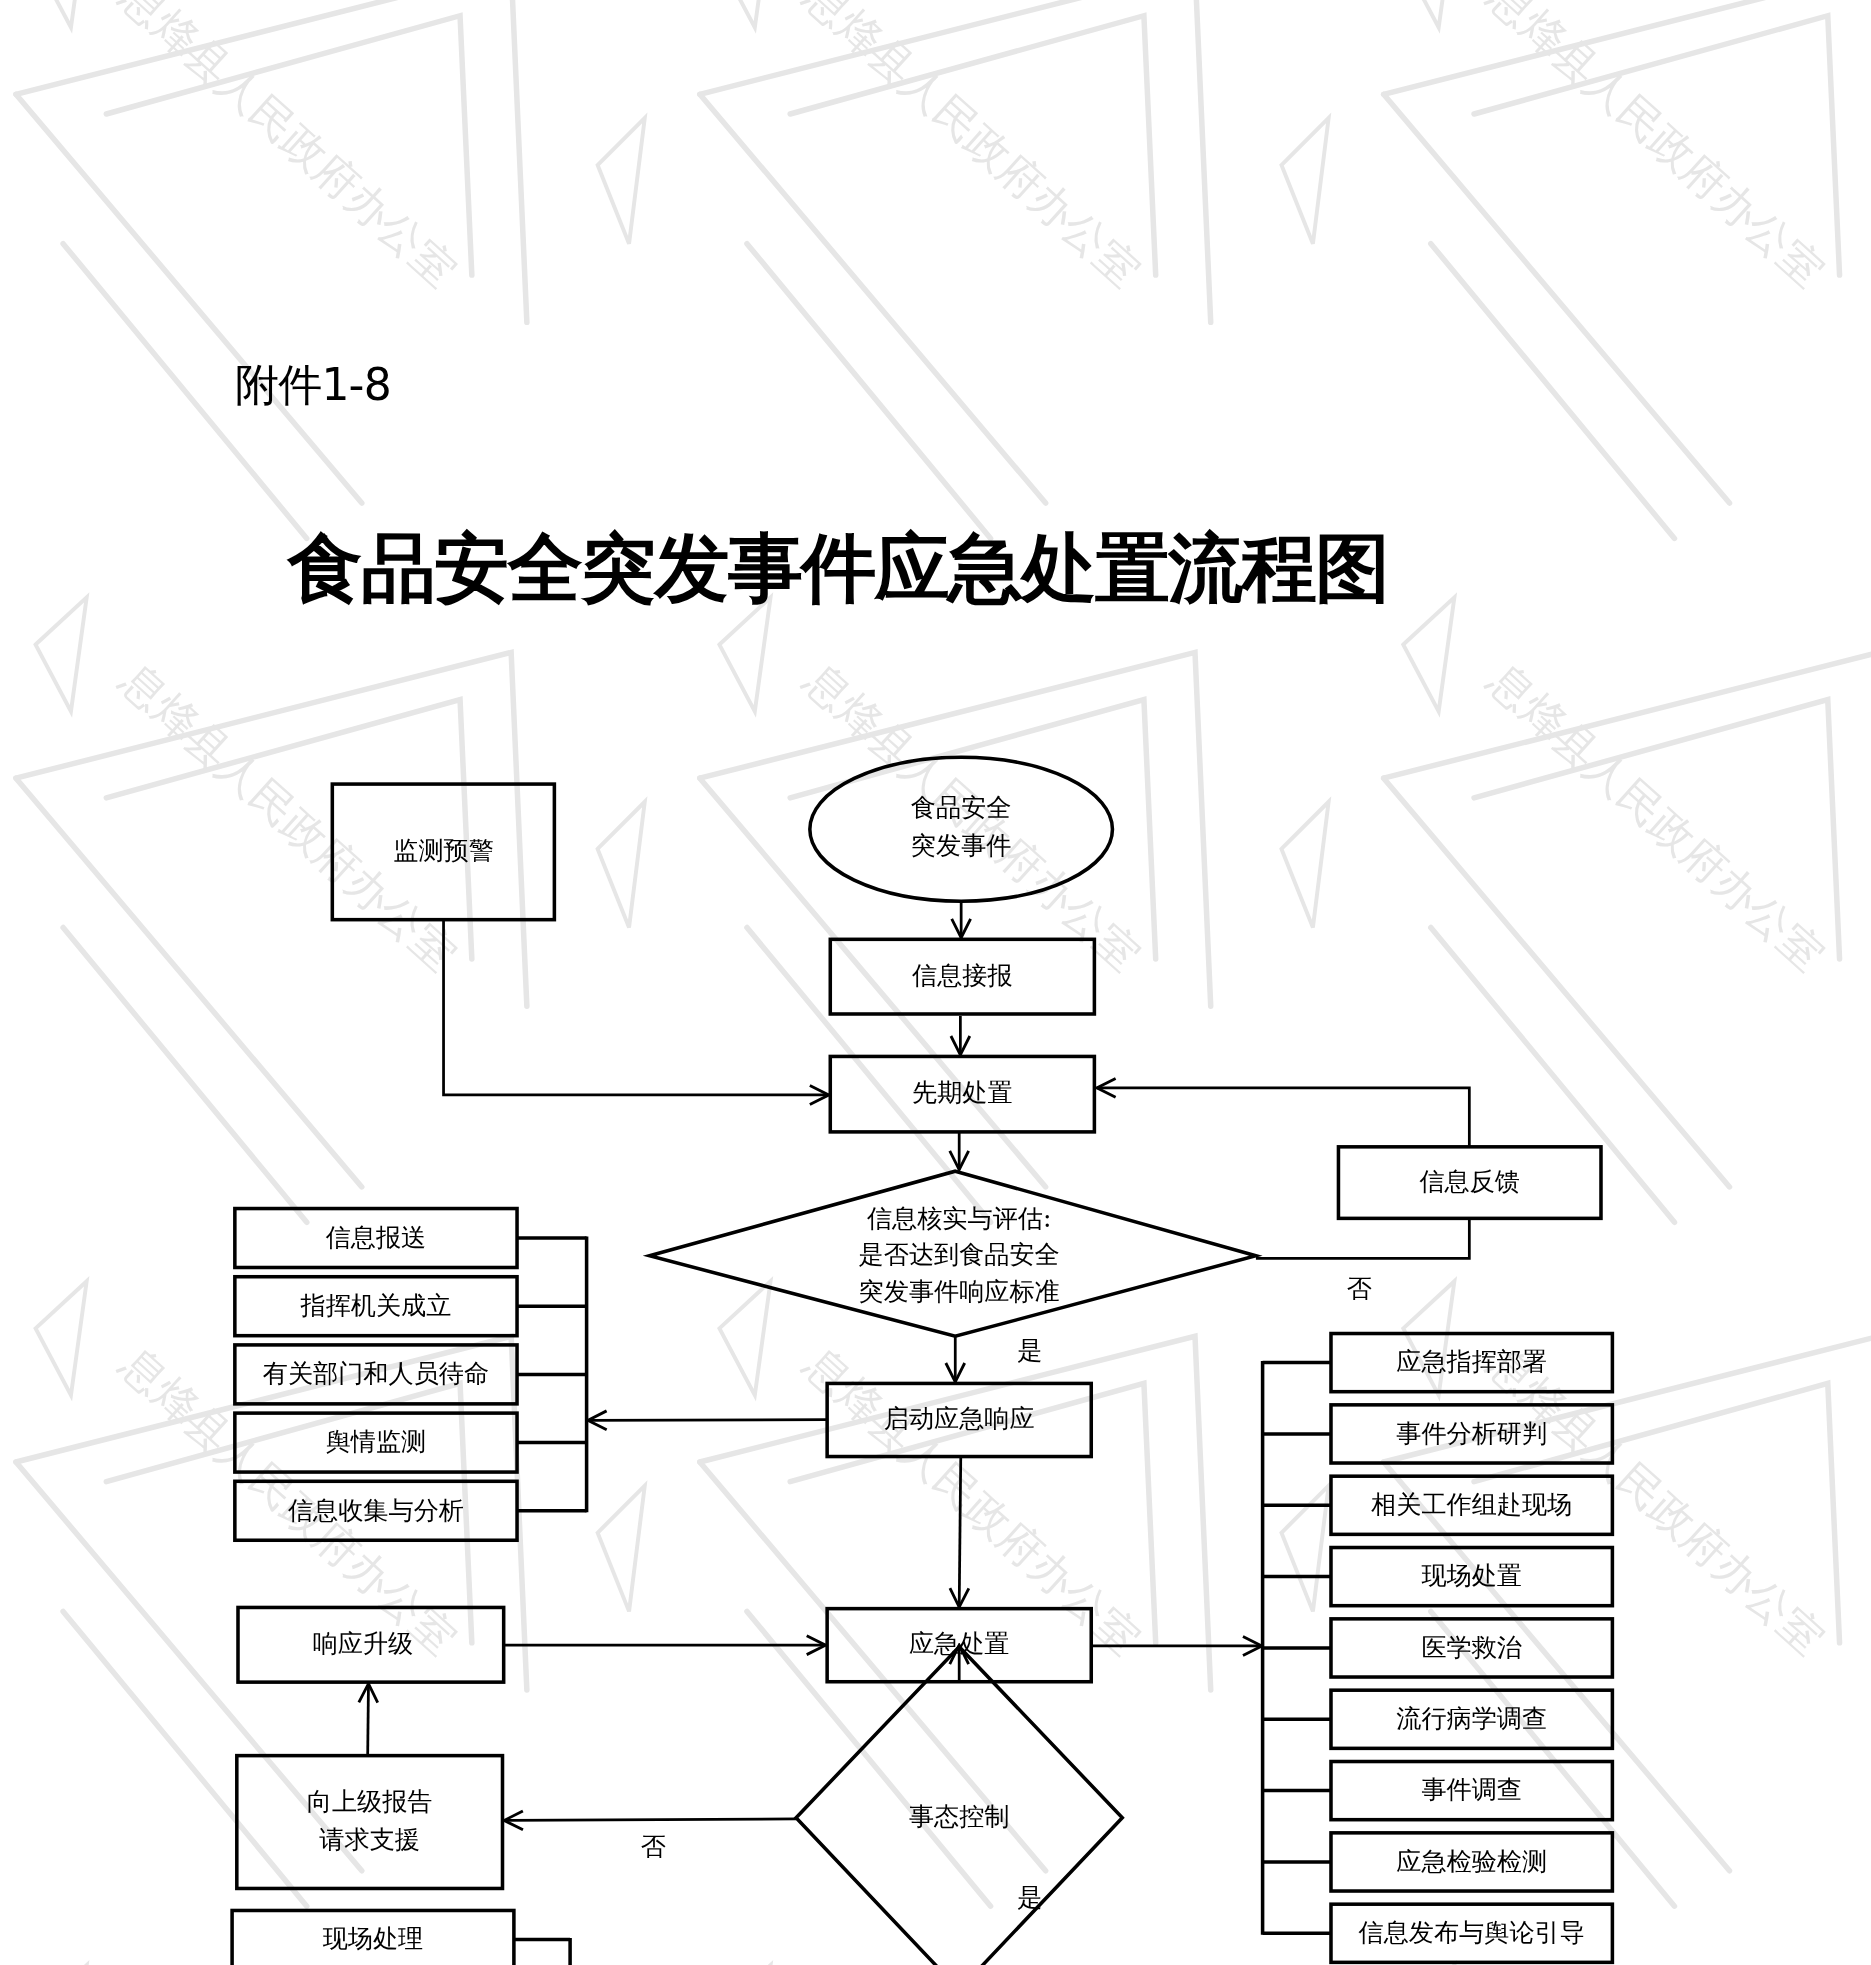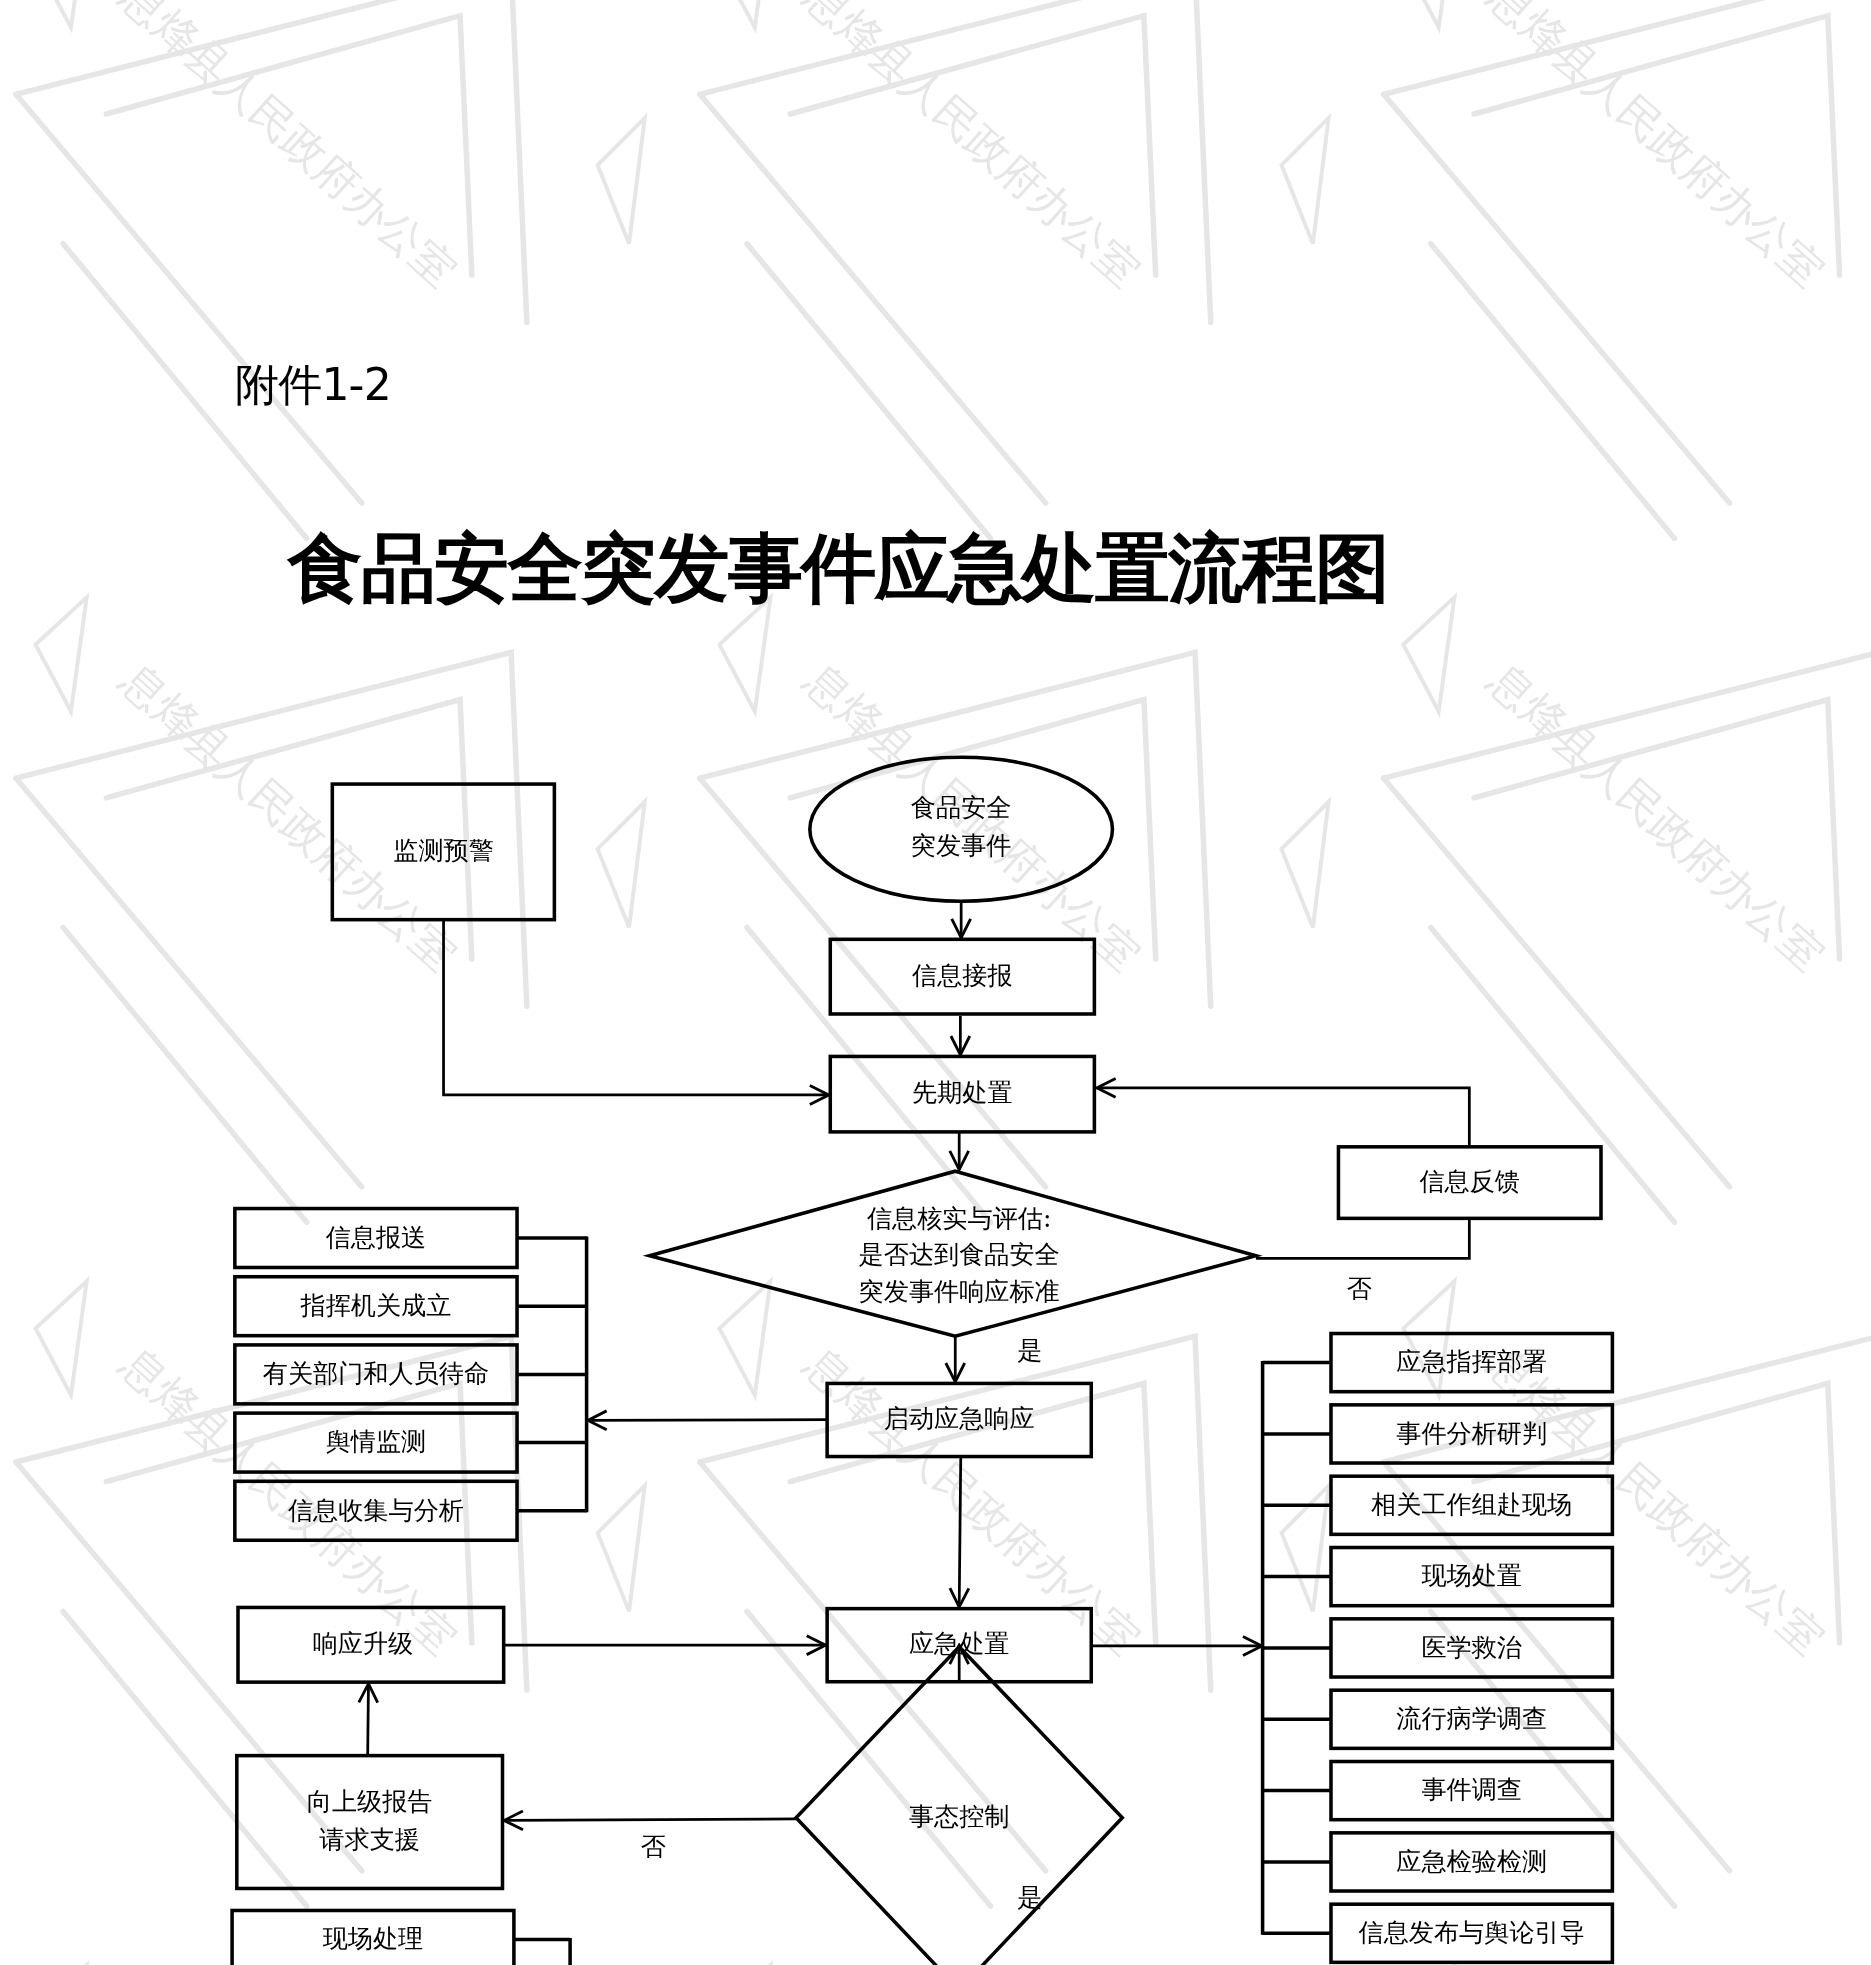--- a/index.html
+++ b/index.html
@@ -117,21 +117,21 @@
       <polyline points="20,520 1280,200 1320,1100"></polyline>
       <polyline points="250,570 1150,320 1180,980"></polyline>
       <polyline points="20,520 900,1560"></polyline>
       <polyline points="140,900 760,1650"></polyline>
       <polygon points="1500,700 1620,580 1580,900" stroke-width="10"></polygon>
       <polygon points="70,180 200,60 160,350" stroke-width="10"></polygon>
       <text x="0" y="0" fill="#e6e6e6" stroke="none" font-size="110" transform="translate(280,280) rotate(42)">息烽县人民政府办公室</text>
     </g>
   </svg>
 
-<div class="attach-label">附件1-2</div>
+<div class="attach-label">附件1-8</div>
 <div class="doc-title">食品安全突发事件应急处置流程图</div>
 
 <svg id="diagram" xmlns="http://www.w3.org/2000/svg" viewBox="0 0 4762 6735">
   <defs>
     <marker id="arr" viewBox="0 0 20 20" refX="18" refY="10" markerWidth="14" markerHeight="14" markerUnits="userSpaceOnUse" orient="auto">
       <path d="M2,2 L18,10 L2,18" fill="none" stroke="#000" stroke-width="3"></path>
     </marker>
     <marker id="arrL" viewBox="0 0 20 20" refX="18" refY="10" markerWidth="60" markerHeight="60" markerUnits="userSpaceOnUse" orient="auto">
       <path d="M2,2 L18,10 L2,18" fill="none" stroke="#000" stroke-width="2.4"></path>
     </marker>

